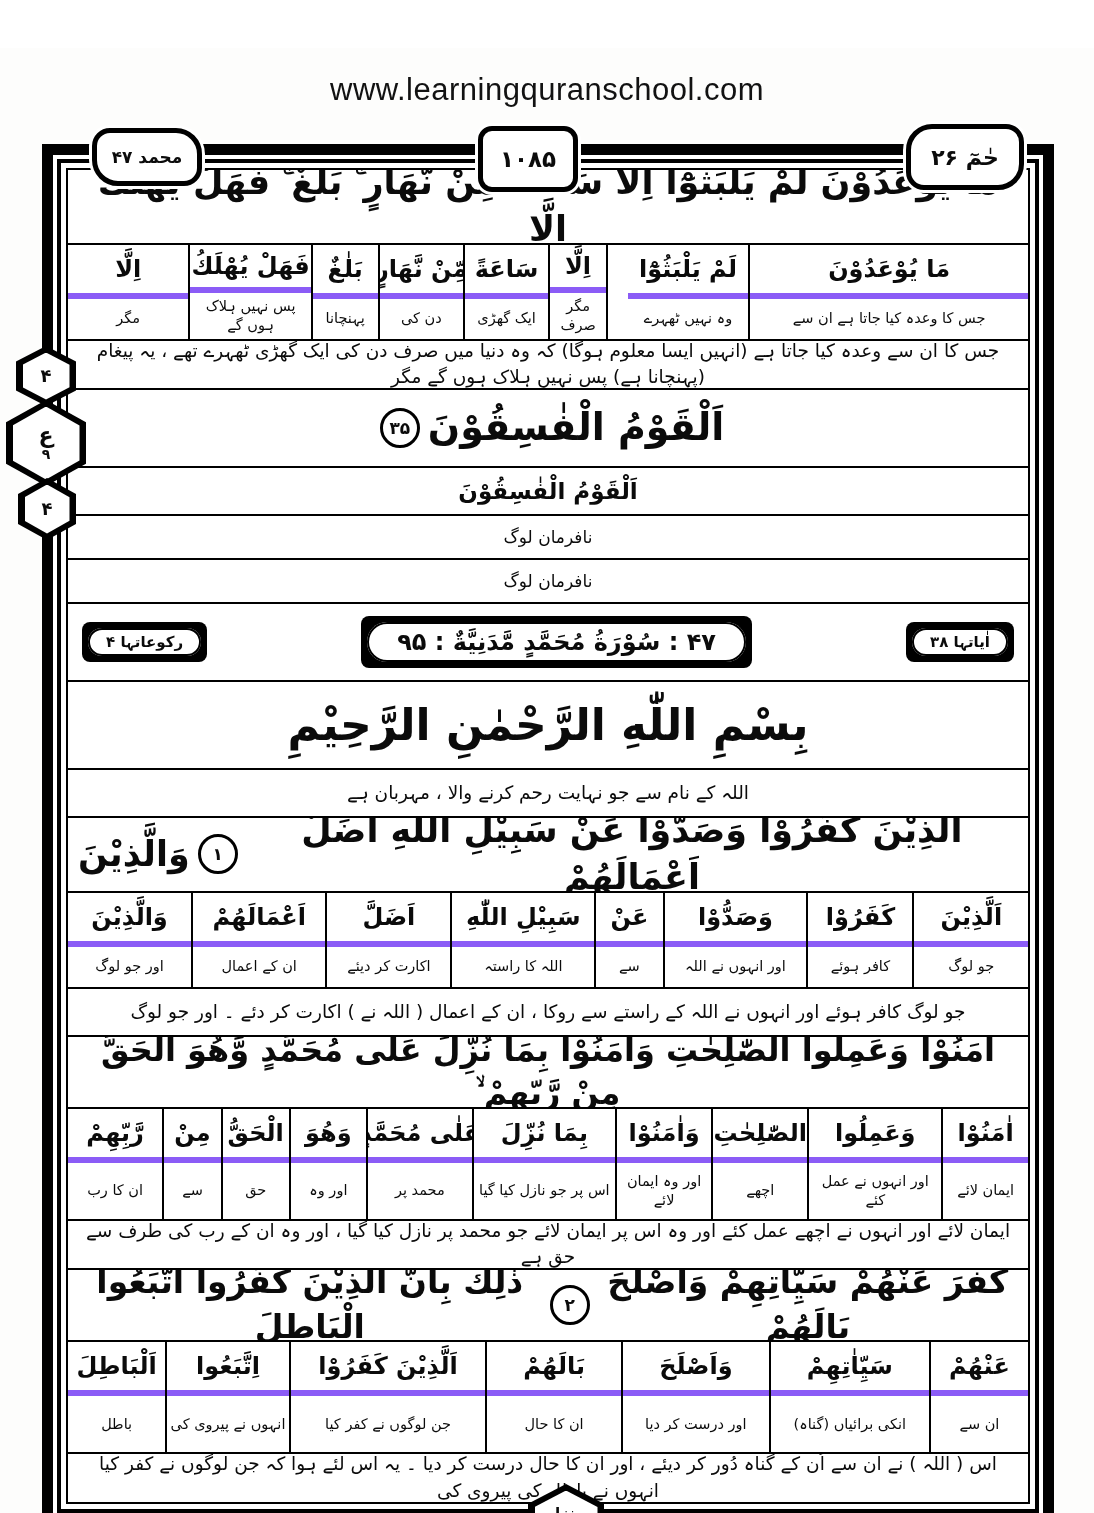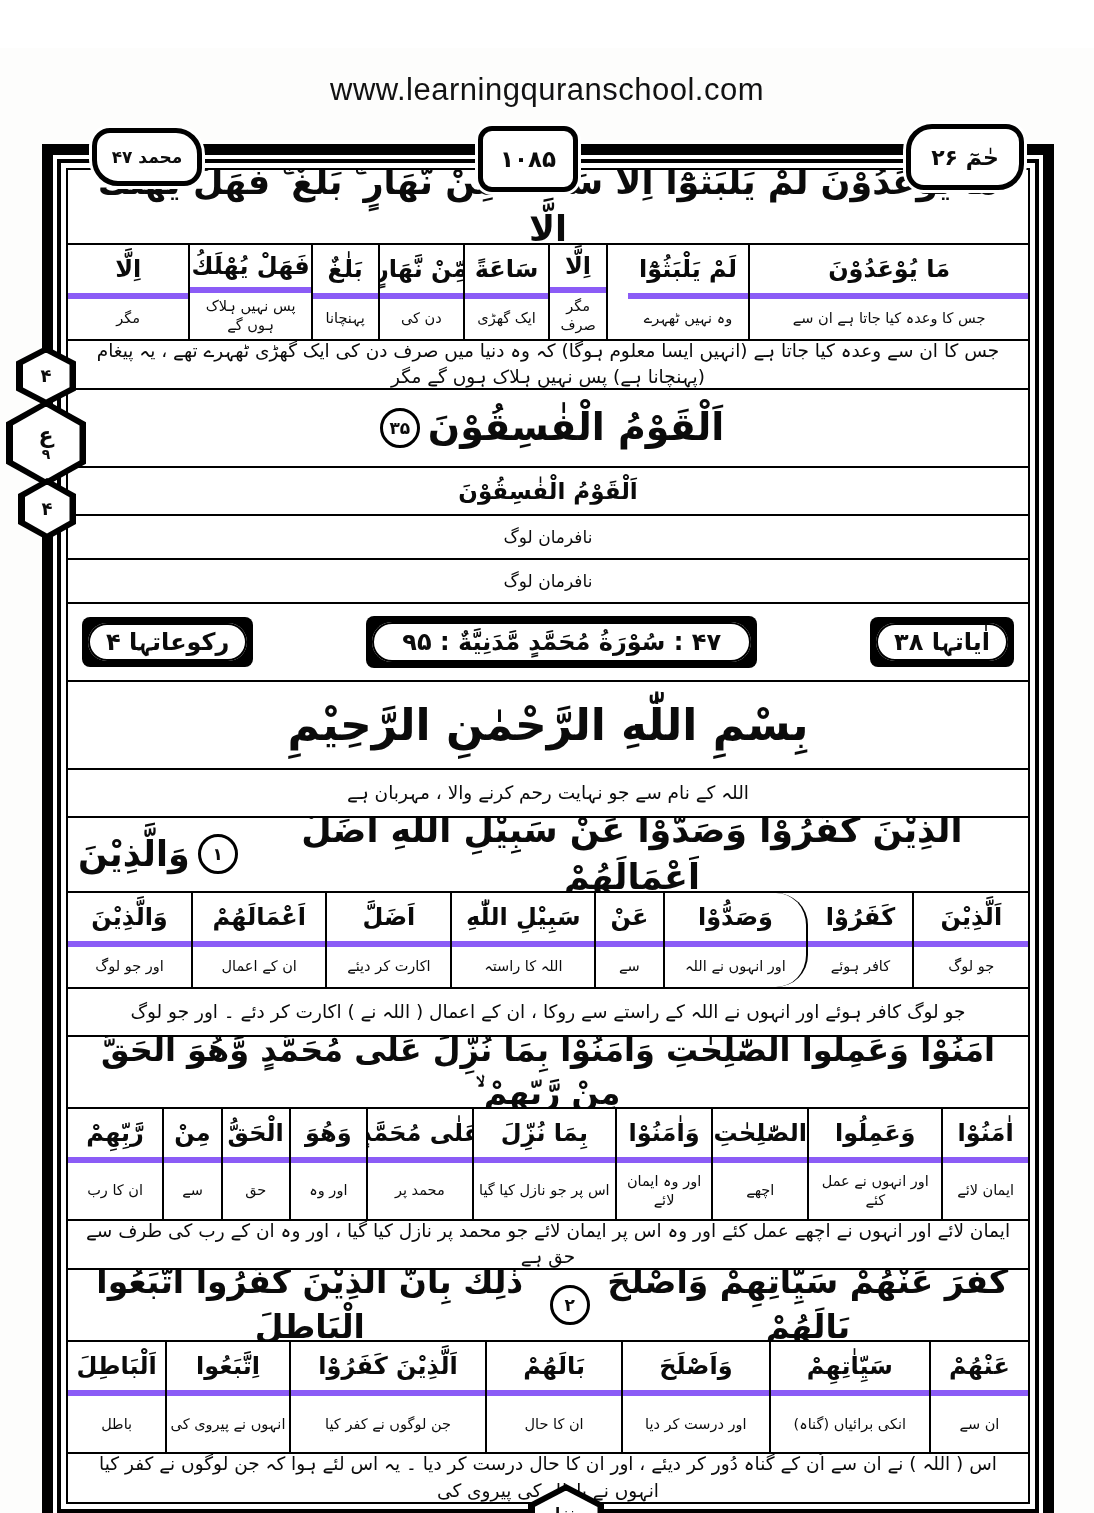--- a/index.html
+++ b/index.html
@@ -27,21 +27,21 @@
   .wcol{display:flex;flex-direction:column;min-width:0;}
   .wcol + .wcol{border-left:none;border-right:2px solid #000;}
   .war{height:48px;display:flex;align-items:center;justify-content:center;font-size:24px;font-weight:bold;
        border-bottom:6px solid #8b5cf6;direction:rtl;white-space:nowrap;overflow:hidden;}
   .wur{flex:1;display:flex;align-items:center;justify-content:center;font-size:14.5px;text-align:center;
        padding:4px 2px;direction:rtl;line-height:1.3;}
   .wt-tall{min-height:112px;}
   
   .band{display:flex;direction:rtl;align-items:center;justify-content:space-between;min-height:78px;padding:6px 14px;}
   .cart{background:#000;border-radius:8px;padding:6px;display:flex;align-items:center;justify-content:center;}
-  .cart-inner{background:#fff;border-radius:22px;padding:5px 18px;font-weight:bold;font-size:24px;direction:rtl;
+  .cart-inner{background:#fff;border-radius:22px;padding:5px 18px;font-weight:bold;font-size:15px;direction:rtl;
               white-space:nowrap;box-shadow:inset 0 0 0 2px #000;}
   .cart.title .cart-inner{font-size:24px;padding:6px 30px;}
   
   .corner{position:absolute;background:#fff;border:5px solid #000;border-radius:16px;
           display:flex;align-items:center;justify-content:center;font-weight:bold;direction:rtl;
           box-shadow:0 0 0 3px #fff;}
   .corner.left{left:92px;top:80px;width:100px;height:48px;font-size:17px;border-radius:18px 26px 18px 26px;}
   .corner.right{left:906px;top:76px;width:108px;height:56px;font-size:22px;border-radius:26px 18px 26px 18px;}
   .corner.pagenum{left:478px;top:78px;width:90px;height:56px;font-size:23px;border-radius:14px;}
   .corner.pagenum::before{content:"";position:absolute;top:-16px;left:50%;width:20px;height:20px;background:#000;
@@ -143,21 +143,21 @@
 
         <div class="row wtable" style="padding:0;">
           <div class="wcol" style="flex:12;">
             <div class="war">اَلَّذِيْنَ</div>
             <div class="wur">جو لوگ</div>
           </div>
           <div class="wcol" style="flex:11;">
             <div class="war">كَفَرُوْا</div>
             <div class="wur">کافر ہوئے</div>
           </div>
-          <div class="wcol" style="flex:15;border-radius:32px;">
+          <div class="wcol" style="flex:15;">
             <div class="war">وَصَدُّوْا</div>
             <div class="wur">اور انہوں نے اللہ</div>
           </div>
           <div class="wcol" style="flex:7;">
             <div class="war">عَنْ</div>
             <div class="wur">سے</div>
           </div>
           <div class="wcol" style="flex:15;">
             <div class="war">سَبِيْلِ اللّٰهِ</div>
             <div class="wur">اللہ کا راستہ</div>

